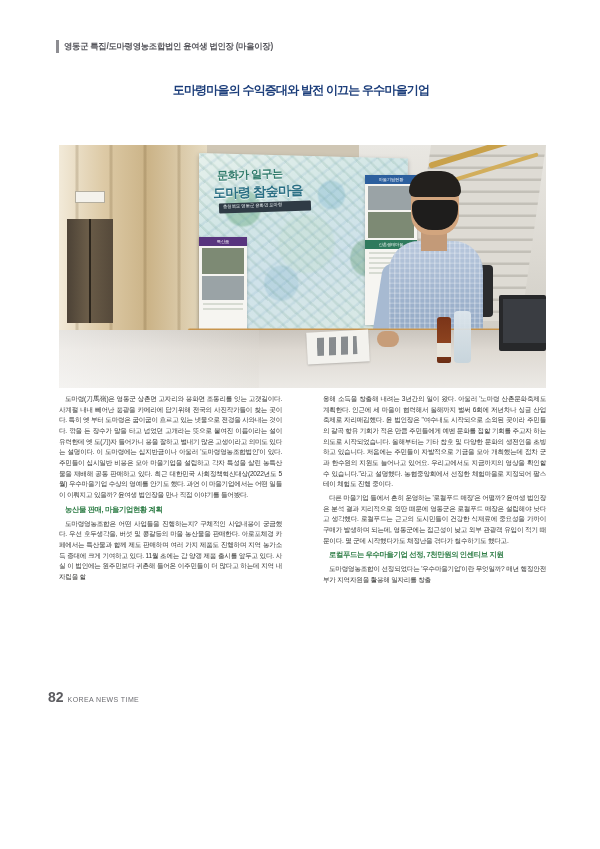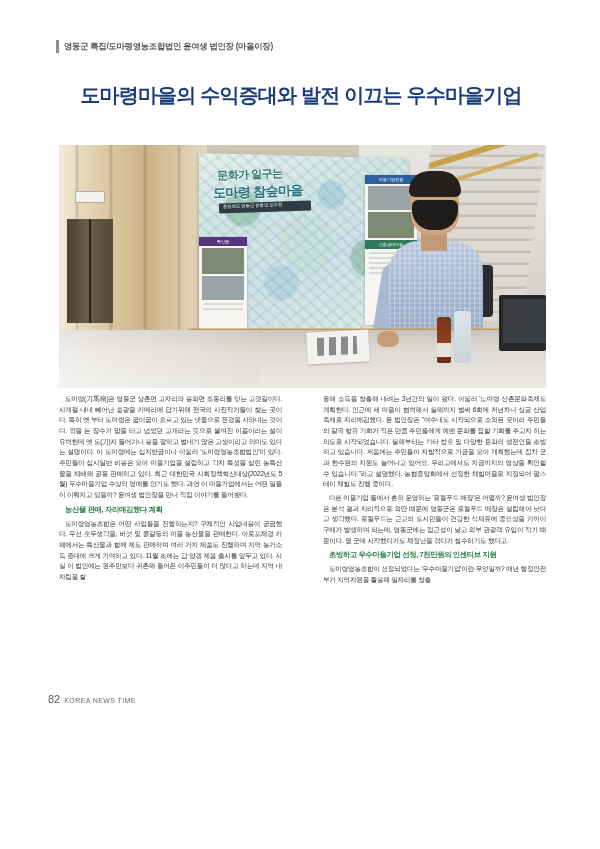--- a/index.html
+++ b/index.html
@@ -45,21 +45,21 @@
     letter-spacing: -0.3px;
     white-space: nowrap;
   }
 
   
   .headline {
     position: absolute;
     left: 56px; top: 84px;
     width: 490px;
     text-align: center;
-    font-size: 20px;
+    font-size: 12px;
     font-weight: bold;
     color: #1b3d7a;
     letter-spacing: -0.8px;
     line-height: 1.15;
   }
   .subhead {
     position: absolute;
     left: 56px; top: 113px;
     width: 490px;
     text-align: center;
@@ -330,21 +330,21 @@
     text-indent: 0;
   }
 
   
   .footer {
     position: absolute;
     left: 48px; bottom: 24px;
     display: flex; align-items: baseline;
   }
   .footer-num {
-    font-size: 11px; font-weight: normal; color: #5c5c60;
+    font-size: 14px; font-weight: bold; color: #5c5c60;
     margin-right: 4px;
   }
   .footer-name {
     font-size: 7px; color: #6b6b70; letter-spacing: 0.4px;
   }
 </style>
 </head>
 <body>
 
 <div class="page">
@@ -415,28 +415,28 @@
     <div class="ph-layer ph-hand"></div>
     <div class="ph-layer ph-bottle"></div>
     <div class="ph-layer ph-bottle-lbl"></div>
     <div class="ph-layer ph-bottle2"></div>
     <div class="ph-layer ph-monitor"></div>
     <div class="ph-layer ph-monitor-scr"></div>
   </div>
 
   <div class="col col-left">
     <p>도마령(刀馬嶺)은 영동군 상촌면 고자리와 용화면 조동리를 잇는 고갯길이다. 사계절 내내 빼어난 풍광을 카메라에 담기위해 전국의 사진작가들이 찾는 곳이다. 특히 옛 부터 도마령은 굽이굽이 흐르고 있는 냇물으로 전경을 사와내는 것이다. 깎을 든 장수가 말을 타고 넘었던 고개라는 뜻으로 붙여진 이름이라는 설이 유력한데 옛 도(刀)자 들어가니 용을 잘하고 벌내기 많은 고생이라고 의미도 있다는 설명이다. 이 도마령에는 십지반금이나 아울러 '도마령영농조합법인'이 있다. 주민들이 십시일반 비용은 모아 마을기업을 설립하고 각자 특성을 살린 농특산물을 재배해 공동 판매하고 있다. 최근 대한민국 사회정책혁신대상(2022년도 5월) 우수마을기업 수상의 영예를 안기도 했다. 과연 이 마을기업에서는 어떤 일들이 이뤄지고 있을까? 윤여생 법인장을 만나 직접 이야기를 들어봤다.</p>
-    <p class="sec-head">농산물 판매, 자리매김했다 계획</p>
+    <p class="sec-head">농산물 판매, 마을기업현황 계획</p>
     <p>도마령영농조합은 어떤 사업들을 진행하는지? 구체적인 사업내용이 궁금했다. 우선 호두생각을, 버섯 및 콩갈등의 마을 농산물을 판매한다. 아로포체경 카페에서는 특산물과 함께 제도 판매하며 여러 가지 제품도 진행하며 지역 농가소득 증대에 크게 기여하고 있다. 11월 초에는 감 양갱 제품 출시를 앞두고 있다. 사실 이 법인에는 원주민보다 귀촌해 들어온 이주민들이 더 많다고 하는데 지역 내 자립을 할</p>
   </div>
 
   <div class="col col-right">
     <p class="noind">응해 소득을 창출해 내려는 3년간의 일이 왔다. 아울러 '노마령 산촌문화축제도 계획한다. 인근에 세 마을이 협력해서 올해까지 벌써 6회에 저년차나 싱글 산업 축제로 자리매김했다. 윤 법인장은 "여수내도 시작되으로 소외된 곳이라 주민들의 갈곡 향유 기회가 적은 만큼 주민들에게 예벤 문화를 접할 기회를 주고자 하는 의도로 시작되었습니다. 올해부터는 기타 참호 및 다양한 문화의 생전인을 초빙하고 있습니다. 저음에는 주민들이 자발적으로 기금을 모아 개최했는데 점차 군과 한수원의 지원도 늘어나고 있어요. 우리고에서도 지금까지의 영상을 확인할 수 있습니다."라고 설명했다. 농협중앙회에서 선정한 체험마을로 지정되어 팔스테이 체험도 진행 중이다.</p>
     <p>다른 마을기업 들에서 흔히 운영하는 '로컬푸드 매장'은 어떨까? 윤여생 법인장은 분석 결과 지리적으로 외딴 때문에 영동군은 로컬푸드 매장은 설립해야 낫다고 생각했다. 로컬푸드는 근교의 도시민들이 건강한 식재료에 중요성을 가까이 구매가 발생하며 되는데, 영동군에는 접근성이 낮고 외부 관광객 유입이 적기 때문이다. 몇 군데 시작했다가도 채정난을 겪다가 철수하기도 했다고.</p>
-    <p class="sec-head">초빙하고 우수마을기업 선정, 7천만원의 인센티브 지원</p>
+    <p class="sec-head">로컬푸드는 우수마을기업 선정, 7천만원의 인센티브 지원</p>
     <p>도마령영농조합이 선정되었다는 '우수마을기업'이란 무엇일까? 매년 행정안전부가 지역자원을 활용해 일자리를 창출</p>
   </div>
 
   <div class="footer">
     <span class="footer-num">82</span>
     <span class="footer-name">KOREA NEWS TIME</span>
   </div>
 
 </div>
 

